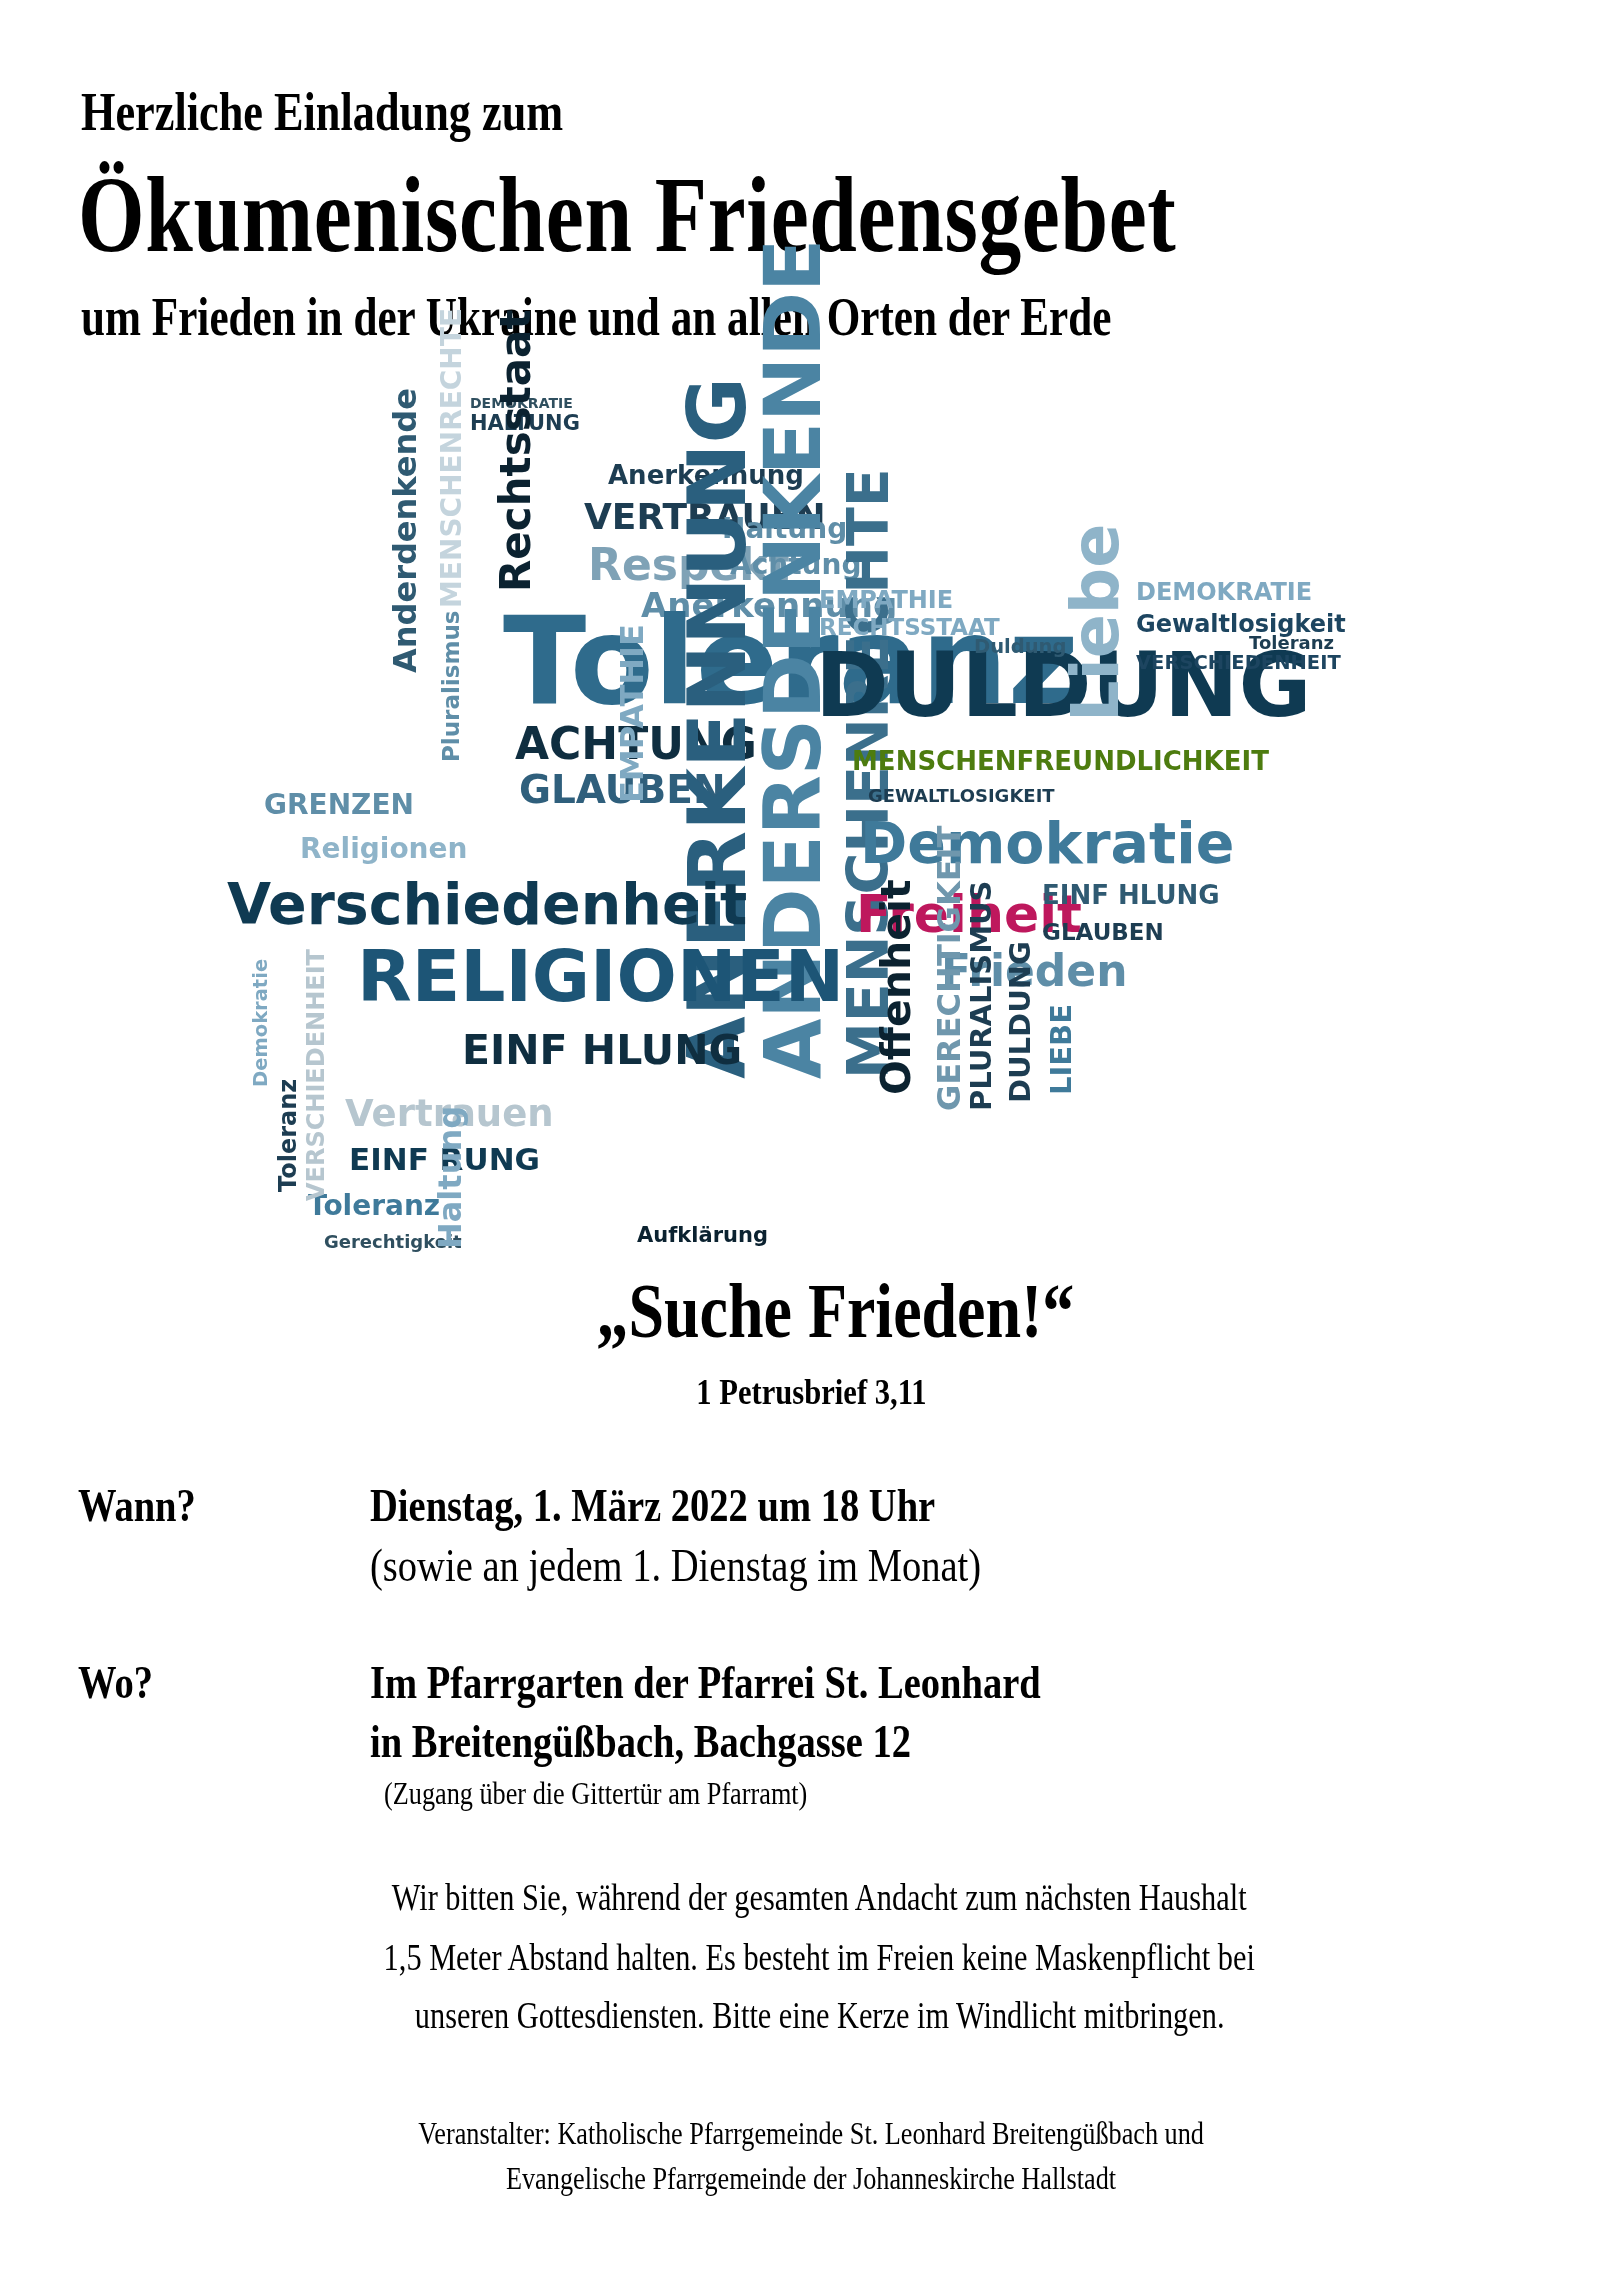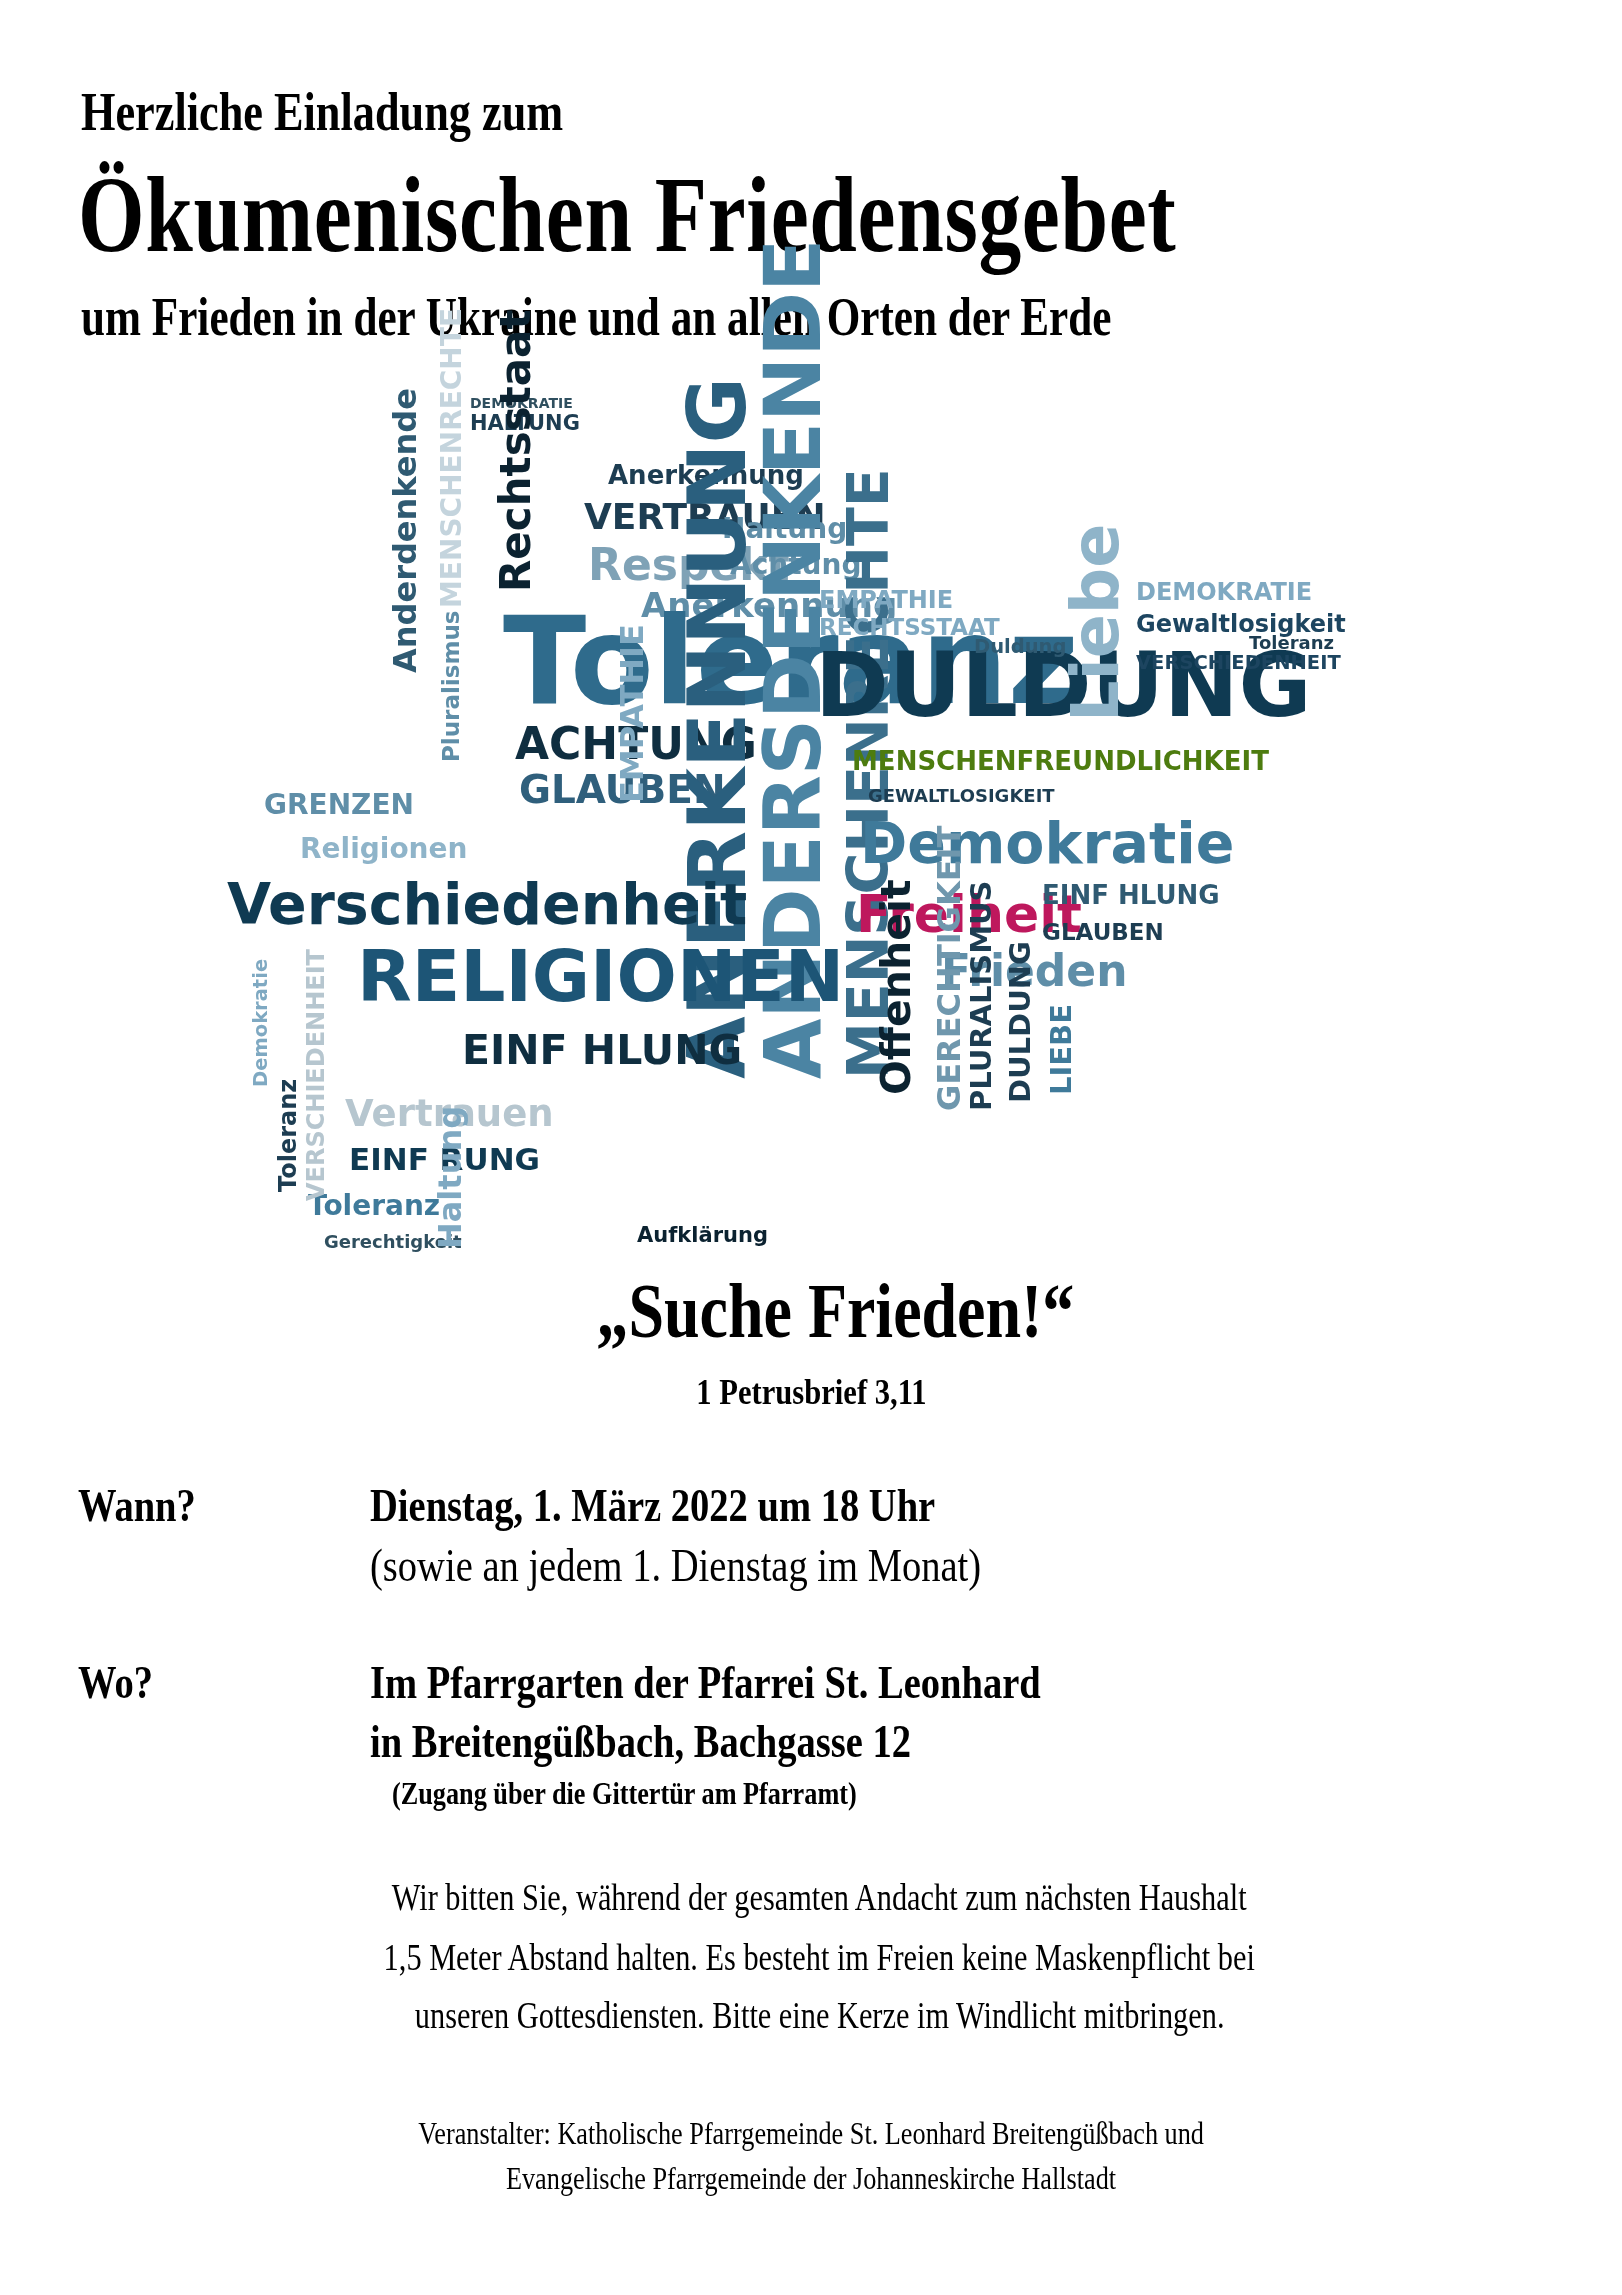--- a/index.html
+++ b/index.html
@@ -12,21 +12,21 @@
   #title { left:78px; top:154px; font-size:107px; font-weight:bold; letter-spacing:0.8px; }
   #subtitle { left:81px; top:286px; font-size:54px; font-weight:bold; }
   #dove { position:absolute; left:227px; top:381px; width:1104px; height:868px; }
   .w { position:absolute; white-space:nowrap; font-family:"DejaVu Sans", sans-serif; font-weight:bold; line-height:1; transform-origin:left top; }
   .v { transform:rotate(-90deg); transform-origin:left top; }
   #motto { top:1266px; font-size:78px; font-weight:bold;margin-left:24px; }
   #verse { top:1371px; font-size:36px; font-weight:bold; }
   .lbl { font-size:47px; font-weight:bold; left:78px; }
   .val { font-size:47px; left:370px; }
   .val.b { font-weight:bold; }
-  .small { font-size:32px; left:392px;font-weight:bold; }
+  .small { font-size:32px; left:384px; }
   .para { font-size:37px;padding-left:8px; }
   .foot { font-size:32px; }
 </style>
 </head>
 <body>
 
 <div class="abs" id="pretitle">
   <span class="cond" style="transform:scaleX(0.82)">Herzliche Einladung zum</span>
 </div>
 <div class="abs" id="title">

